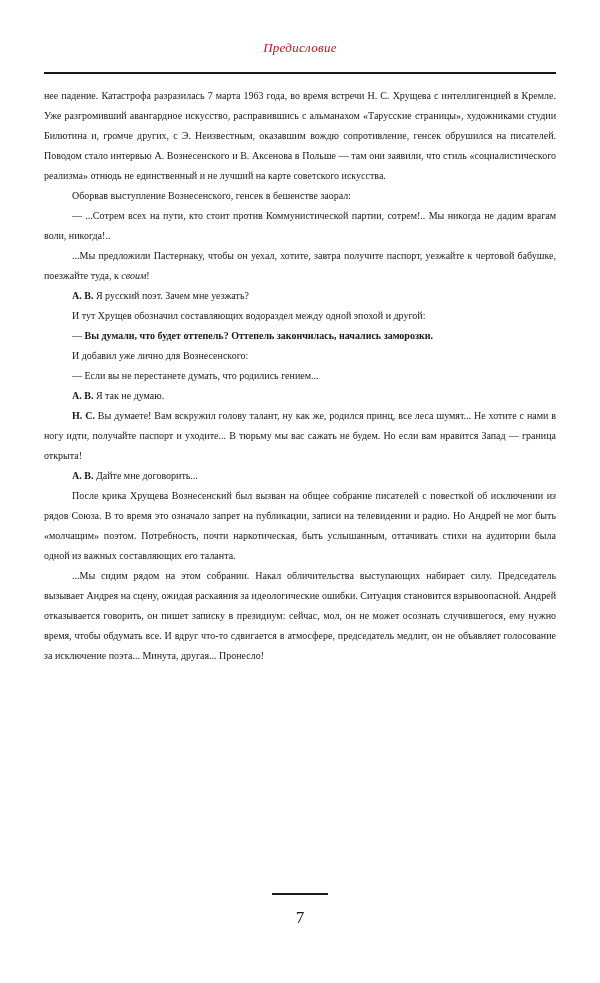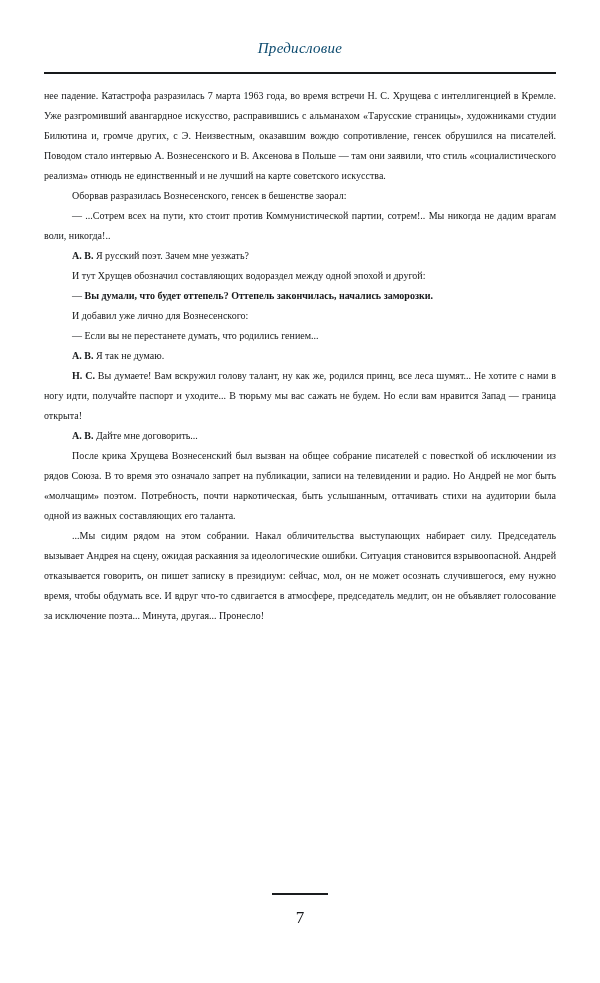--- a/index.html
+++ b/index.html
@@ -26,23 +26,23 @@
   }
 
   
   .running-head {
     position: absolute;
     left: 44px;
     top: 40px;
     width: 512px;
     text-align: center;
     font-style: italic;
-    font-size: 15px;
+    font-size: 13px;
     letter-spacing: 0.3px;
-    color: #0c4a6e;
+    color: #b91c1c;
   }
   .head-rule {
     position: absolute;
     left: 44px;
     top: 72px;
     width: 512px;
     height: 2px;
     background: #17191b;
   }
 
@@ -101,22 +101,23 @@
 <body>
 
 <div class="page">
 
   <div class="running-head">Предисловие</div>
 
   <div class="head-rule"></div>
 
   <div class="body-text" id="body-text">
       <p class="no-indent">нее падение. Катастрофа разразилась 7 марта 1963 года, во время встречи Н. С. Хрущева с интеллигенцией в Кремле. Уже разгромивший авангардное искусство, расправившись с альманахом «Тарусские страницы», художниками студии Билютина и, громче других, с Э. Неизвестным, оказавшим вождю сопротивление, генсек обрушился на писателей. Поводом стало интервью А. Вознесенского и В. Аксенова в Польше — там они заявили, что стиль «социалистического реализма» отнюдь не единственный и не лучший на карте советского искусства.</p>
-      <p>Оборвав разразилась Вознесенского, генсек в бешенстве заорал:</p>
+      <p>Оборвав выступление Вознесенского, генсек в бешенстве заорал:</p>
       <p>— ...Сотрем всех на пути, кто стоит против Коммунистической партии, сотрем!.. Мы никогда не дадим врагам воли, никогда!..</p>
+      <p>...Мы предложили Пастернаку, чтобы он уехал, хотите, завтра получите паспорт, уезжайте к чертовой бабушке, поезжайте туда, к <span class="emph">своим</span>!</p>
       <p><span class="speaker">А. В.</span> Я русский поэт. Зачем мне уезжать?</p>
       <p>И тут Хрущев обозначил составляющих водораздел между одной эпохой и другой:</p>
       <p>— <span class="said">Вы думали, что будет оттепель? Оттепель закончилась, начались заморозки.</span></p>
       <p>И добавил уже лично для Вознесенского:</p>
       <p>— Если вы не перестанете думать, что родились гением...</p>
       <p><span class="speaker">А. В.</span> Я так не думаю.</p>
       <p><span class="speaker">Н. С.</span> Вы думаете! Вам вскружил голову талант, ну как же, родился принц, все леса шумят... Не хотите с нами в ногу идти, получайте паспорт и уходите... В тюрьму мы вас сажать не будем. Но если вам нравится Запад — граница открыта!</p>
       <p><span class="speaker">А. В.</span> Дайте мне договорить...</p>
       <p>После крика Хрущева Вознесенский был вызван на общее собрание писателей с повесткой об исключении из рядов Союза. В то время это означало запрет на публикации, записи на телевидении и радио. Но Андрей не мог быть «молчащим» поэтом. Потребность, почти наркотическая, быть услышанным, оттачивать стихи на аудитории была одной из важных составляющих его таланта.</p>
       <p>...Мы сидим рядом на этом собрании. Накал обличительства выступающих набирает силу. Председатель вызывает Андрея на сцену, ожидая раскаяния за идеологические ошибки. Ситуация становится взрывоопасной. Андрей отказывается говорить, он пишет записку в президиум: сейчас, мол, он не может осознать случившегося, ему нужно время, чтобы обдумать все. И вдруг что-то сдвигается в атмосфере, председатель медлит, он не объявляет голосование за исключение поэта... Минута, другая... Пронесло!</p>

